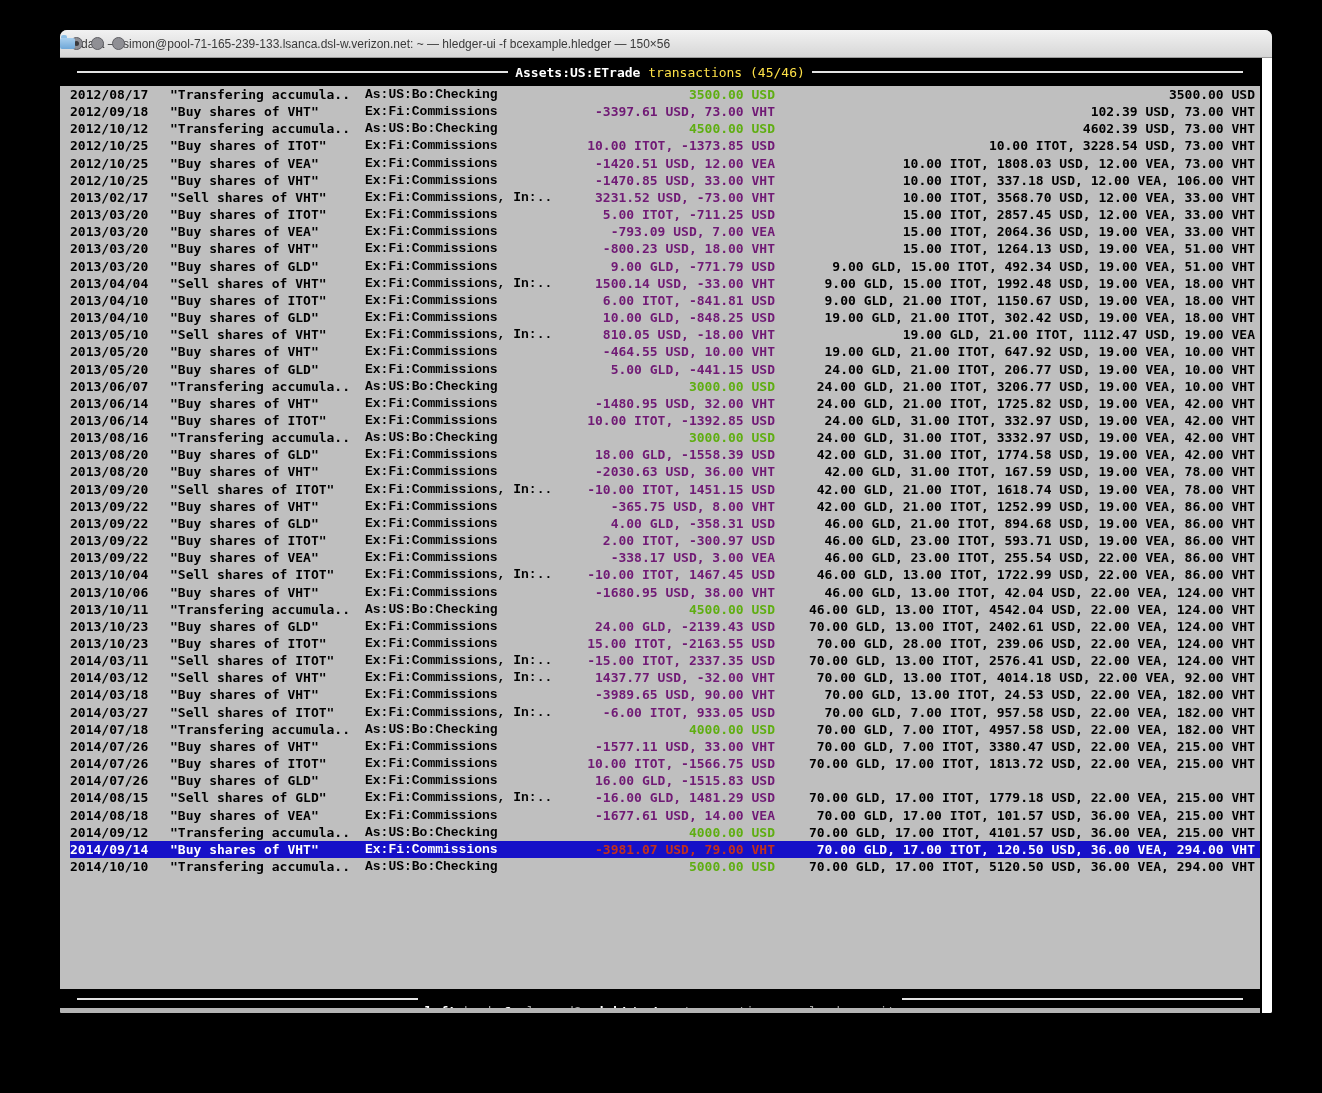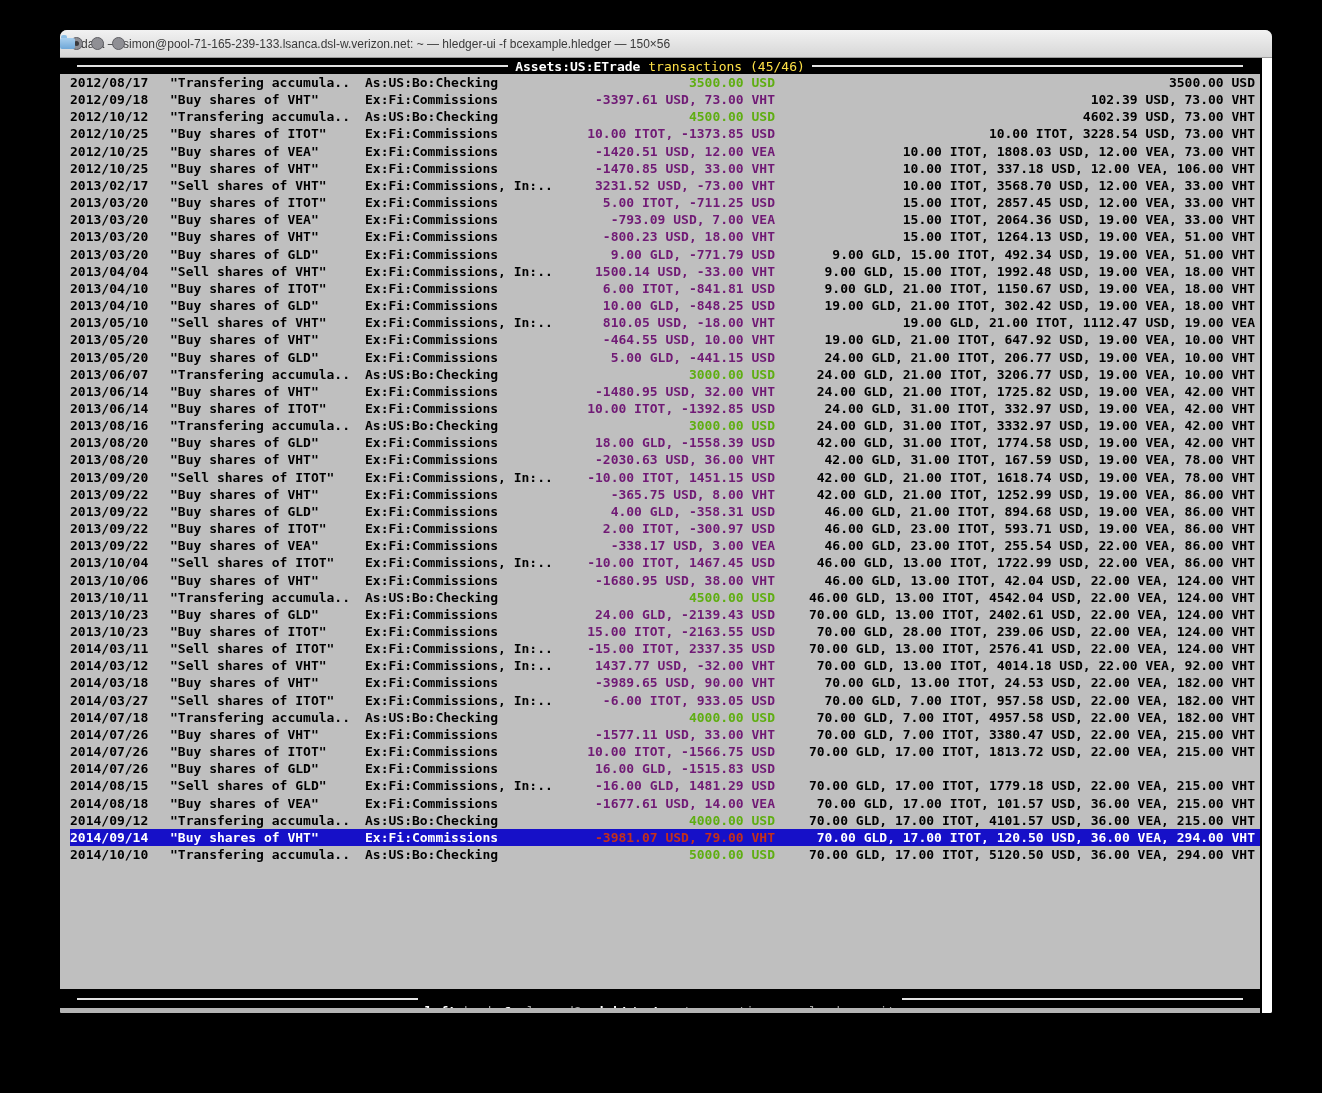--- a/index.html
+++ b/index.html
@@ -27,35 +27,35 @@
   .folder-icon{width:15px;height:11px;background:linear-gradient(#a9cfee,#6fa8d8);border-radius:2px;position:relative;display:inline-block;}
   .folder-icon::before{content:"";position:absolute;top:-3px;left:1px;width:6px;height:3px;background:#8fc0e6;border-radius:2px 2px 0 0;}
   
   .term{display:flex;height:956px;}
   .term-main{width:1200px;display:flex;flex-direction:column;background:#bfbfbf;}
   .term-scroll{flex:1;background:#ffffff;border-left:2px solid #000;}
   .bar{
     background:#000;display:flex;align-items:center;padding:0 10px;
     font:bold 13px "DejaVu Sans Mono",monospace;white-space:pre;
   }
-  .topbar{height:16px;}
+  .topbar{height:28px;}
   .botbar{height:19px;}
   .rule{flex:1;height:2px;background:#e3e3e3;margin:0 7px;}
   .hdr-strong{color:#fff;font-weight:bold;white-space:pre;}
   .hdr-dim{color:#fde047;font-weight:normal;white-space:pre;}
   
   .rows{
     flex:1;overflow:hidden;background:#bfbfbf;padding-left:10px;
     font:bold 13px/17.17px "DejaVu Sans Mono",monospace;color:#000;
   }
   .row{display:flex;height:17.17px;white-space:pre;}
   .c{overflow:hidden;}
   .c-date{width:100px;}
   .c-desc{width:195px;}
-  .c-acct{width:200px;}
+  .c-acct{width:200px;font-family:Liberation Mono, monospace;}
   .c-chg{width:210px;text-align:right;}
   .c-bal{flex:1;text-align:right;padding-right:5px;}
   .chg-red{color:#701a75;}
   .chg-green{color:#5fae12;}
   .row.selected{background:#1610c8;color:#fff;}
   .row.selected .chg-red{color:#c2301c;}
   
   .key-item{white-space:pre;margin-right:8px;margin-top:26px;}
   .key-item:last-child{margin-right:0;}
   .key{color:#fff;font-weight:bold;}

